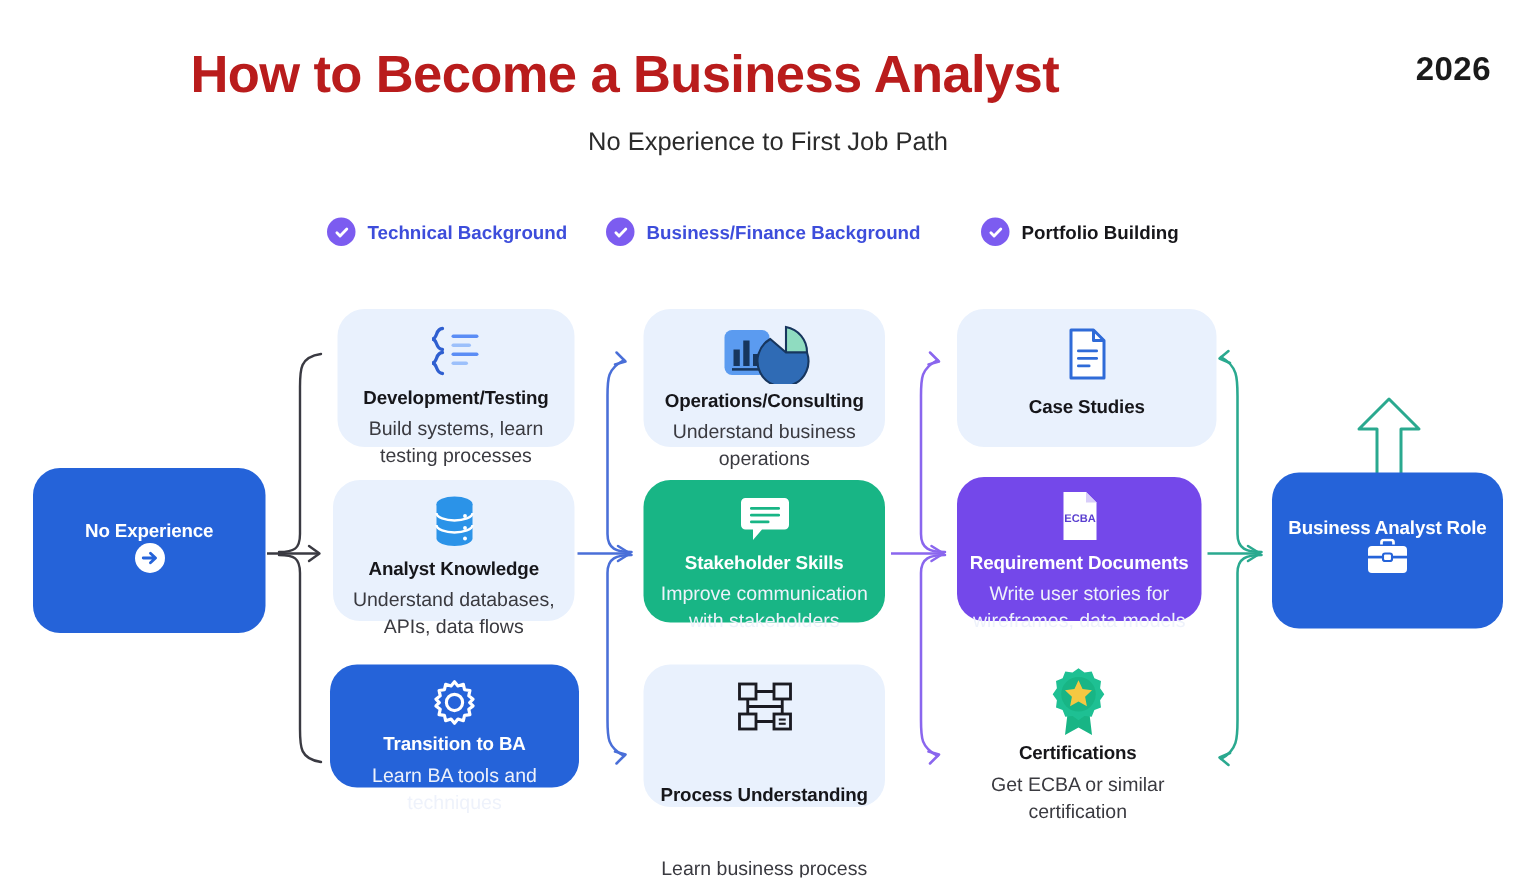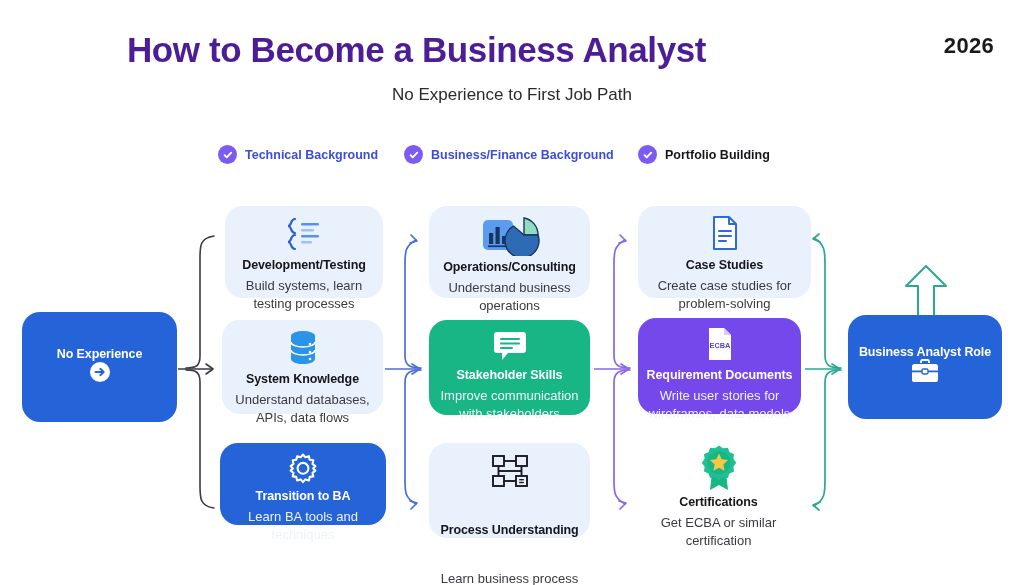--- a/index.html
+++ b/index.html
@@ -11,21 +11,21 @@
     overflow:hidden;
     -webkit-font-smoothing:antialiased;
   }
   .canvas { position:absolute; inset:0; }
 
   
   .title {
     position:absolute; left:0; top:30px; width:833px;
     text-align:center;
     font-size:35px; font-weight:bold; letter-spacing:-0.4px;
-    color:#4c1d95;
+    color:#b91c1c;
   }
   .subtitle {
     position:absolute; left:0; top:85px; width:1024px;
     text-align:center;
     font-size:17px; color:#2b2b2b; font-weight:400;
   }
   .year {
     position:absolute; right:30px; top:33px;
     font-size:22px; font-weight:bold; color:#1a1a1a;
     letter-spacing:0.3px;
@@ -38,21 +38,21 @@
     font-size:12.5px; font-weight:bold; white-space:nowrap;
   }
   .colhead .badge {
     width:19px; height:19px; border-radius:50%;
     background:#7c5cf0; flex:0 0 19px;
     display:flex; align-items:center; justify-content:center;
   }
   .colhead svg { display:block; }
   #ch0 { left:218px; } #ch0 .lbl { color:#3d4ddb; }
   #ch1 { left:404px; } #ch1 .lbl { color:#3d4ddb; }
-  #ch2 { left:638px;align-items:center; } #ch2 .lbl { color:#16161a; }
+  #ch2 { left:654px;align-items:center; } #ch2 .lbl { color:#16161a; }
 
   
   .card {
     position:absolute;
     border-radius:18px;
     padding-top:8px;
     display:flex; flex-direction:column; align-items:center;
     text-align:center;
   }
   .card .ico { height:46px; display:flex; align-items:center; justify-content:center; margin-bottom:4px; }
@@ -190,21 +190,21 @@
       <svg width="34" height="40" viewBox="0 0 34 40">
         <ellipse cx="17" cy="8" rx="12" ry="5" fill="#2b93e8"></ellipse>
         <path d="M5 8 L5 31 C5 34 11 36 17 36 C23 36 29 34 29 31 L29 8" fill="#2b93e8"></path>
         <path d="M5 14 C5 17 11 19 17 19 C23 19 29 17 29 14" stroke="#fff" stroke-width="1.6" fill="none"></path>
         <path d="M5 22 C5 25 11 27 17 27 C23 27 29 25 29 22" stroke="#fff" stroke-width="1.6" fill="none"></path>
         <circle cx="24" cy="16" r="1.3" fill="#fff"></circle>
         <circle cx="24" cy="24" r="1.3" fill="#fff"></circle>
         <circle cx="24" cy="31" r="1.3" fill="#fff"></circle>
       </svg>
     </span>
-    <span class="ttl">System Knowledge</span>
+    <span class="ttl">Analyst Knowledge</span>
     <span class="dsc">Understand databases, APIs, data flows</span>
   </div>
 
   <div class="card t-blue" style="left:220px; top:443px; width:166px; height:82px;">
     <span class="ico">
       <svg width="34" height="34" viewBox="0 0 34 34">
         <g stroke="#fff" stroke-width="2.1" fill="none" stroke-linejoin="round">
           <path d="M17 3.5 L19.3 6.3 L22.9 5.2 L23.7 8.8 L27.3 9.3 L26.5 12.9 L29.4 15.1
                    L27.1 17.4 L29.4 19.6 L26.5 21.8 L27.3 25.4 L23.7 25.9 L22.9 29.5
                    L19.3 28.4 L17 31.2 L14.7 28.4 L11.1 29.5 L10.3 25.9 L6.7 25.4
@@ -273,21 +273,20 @@
     <span class="ico">
       <svg width="34" height="40" viewBox="0 0 34 40">
         <path d="M6 3 H21 L28 10 V35 H6 Z" fill="#fff" stroke="#2f6bd8" stroke-width="2" stroke-linejoin="round"></path>
         <path d="M21 3 V10 H28" fill="none" stroke="#2f6bd8" stroke-width="2" stroke-linejoin="round"></path>
         <rect x="10" y="16" width="14" height="1.9" rx="0.9" fill="#2f6bd8"></rect>
         <rect x="10" y="21" width="14" height="1.9" rx="0.9" fill="#2f6bd8"></rect>
         <rect x="10" y="26" width="9" height="1.9" rx="0.9" fill="#2f6bd8"></rect>
       </svg>
     </span>
     <span class="ttl">Case Studies</span>
-    <span class="dsc">Create case studies for problem-solving</span>
   </div>
 
   <div class="card t-purple" style="left:638px; top:318px; width:163px; height:96px;">
     <span class="ico">
       <svg width="32" height="38" viewBox="0 0 32 38">
         <path d="M5 2 H20 L27 9 V34 H5 Z" fill="#fff"></path>
         <path d="M20 2 V9 H27 Z" fill="#d8cdfa"></path>
         <text class="ecba" x="16" y="22" text-anchor="middle">ECBA</text>
       </svg>
     </span>

